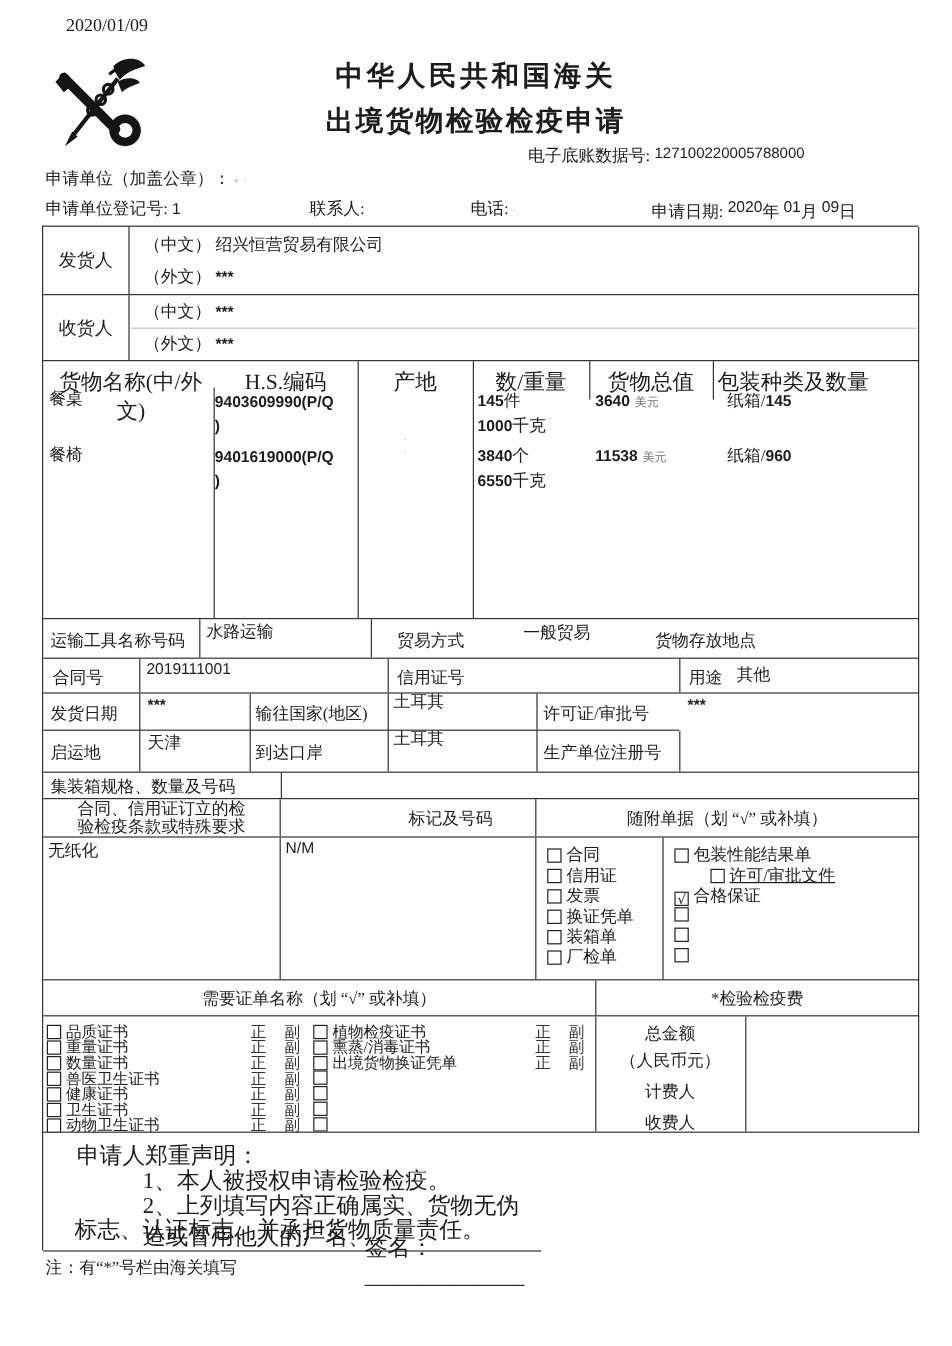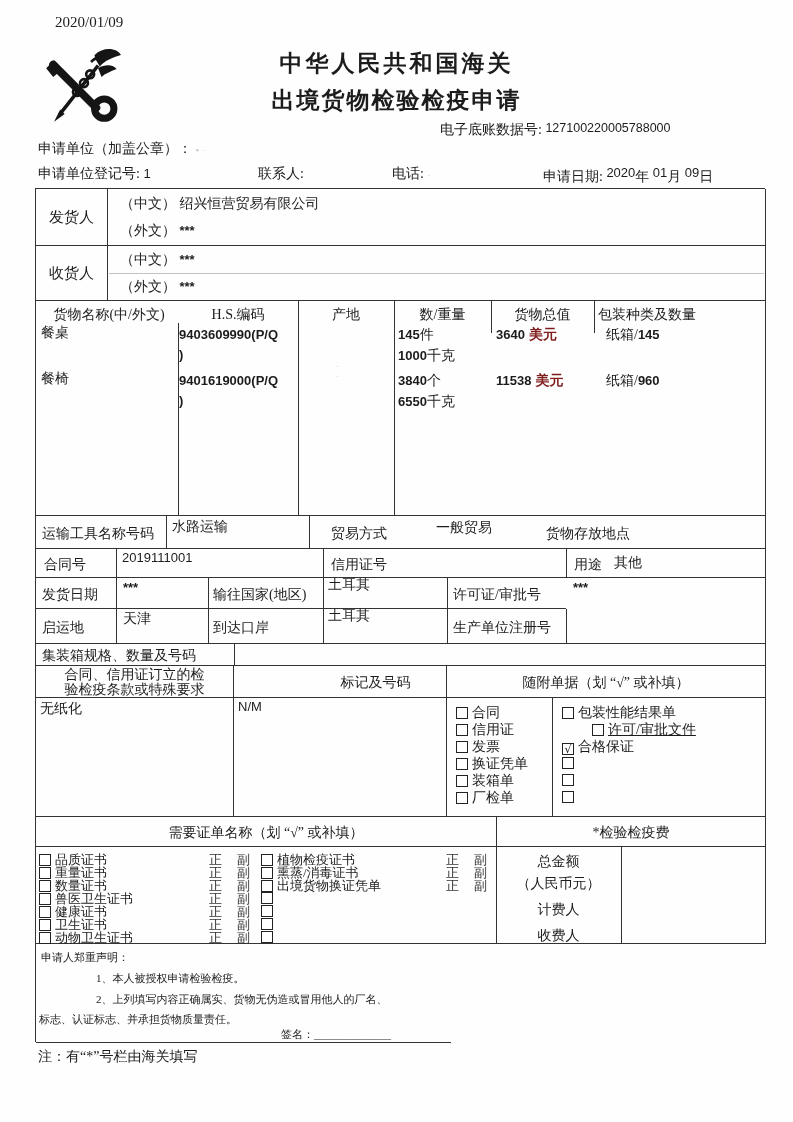--- a/index.html
+++ b/index.html
@@ -7,21 +7,21 @@
   .page {
     position:relative; width:793px; height:1122px; background:#fefefe;
     font-family:"Liberation Serif","DejaVu Serif",serif; color:#1c1c1c;
     overflow:hidden;
   }
   .abs { position:absolute; }
   .lbl { font-size:14px; }
   .val { font-family:"Liberation Sans","DejaVu Sans",sans-serif; font-size:13px; font-weight:bold; }
   .valn { font-family:"Liberation Sans","DejaVu Sans",sans-serif; font-size:13px; }
   .cjval { font-size:14px; }
-  .unit { color:#7f1d1d; font-size:14px;font-weight:bold; }
+  .unit { color:#737373; font-size:10px; }
   .redact { color:#c9c9c9; font-size:9px; letter-spacing:1px; }
 
   
   .print-date { top:14px; left:55px; font-size:15px; }
   .title1 { top:48px; left:0; right:0; text-align:center; font-size:23px; font-weight:bold; letter-spacing:3px; }
   .title2 { top:85px; left:0; right:0; text-align:center; font-size:23px; font-weight:bold; letter-spacing:2px; }
   .eaccount { top:121px; left:440px; font-size:14px; }
   .eaccount .valn { font-size:12.5px; }
   .line-applicant { top:140px; left:38px; font-size:14px; }
   .line-info { top:165px; left:0; width:793px; font-size:14px; }
@@ -33,28 +33,28 @@
   .rborder { position:absolute; left:729px; top:0; width:1px; height:755px; background:#333; }
   .row { position:absolute; left:0; width:730px; }
   .bb { border-bottom:1.5px solid #333; }
   .v { position:absolute; top:0; bottom:0; width:1px; background:#333; }
 
   .party-label { position:absolute; left:0; top:0; bottom:0; width:72px; border-right:1px solid #333;
                  display:flex; align-items:center; justify-content:center; font-size:15px; }
   .party-line { position:absolute; left:84px; font-size:14px; }
   .lightline { position:absolute; left:73px; right:2px; height:1px; background:#c2c2c2; }
 
-  .gh { position:absolute; top:5px; font-size:14px; text-align:center; }
+  .gh { position:absolute; top:5px; font-size:18px; text-align:center; }
   .cb { display:inline-block; width:12px; height:12px; border:1.5px solid #222; background:#fff;
         font-size:11px; line-height:11px; text-align:center; vertical-align:-2px; margin-right:4px;
         font-family:"DejaVu Sans",sans-serif; }
   .docrow { position:absolute; font-size:14px; white-space:nowrap; }
   .certrow { position:absolute; font-size:13px; white-space:nowrap; }
   .zf { position:absolute; top:0; font-size:13px; color:#333; }
-  .decl { font-size:11px; }
+  .decl { font-size:19px;margin-left:23px; }
   .note { top:1048px; left:38px; font-size:14px; }
   .hr { position:absolute; height:1px; background:#6e6e6e; }
 </style>
 </head>
 <body>
 
 <div class="page">
 
   <div class="abs print-date">2020/01/09</div>
 

